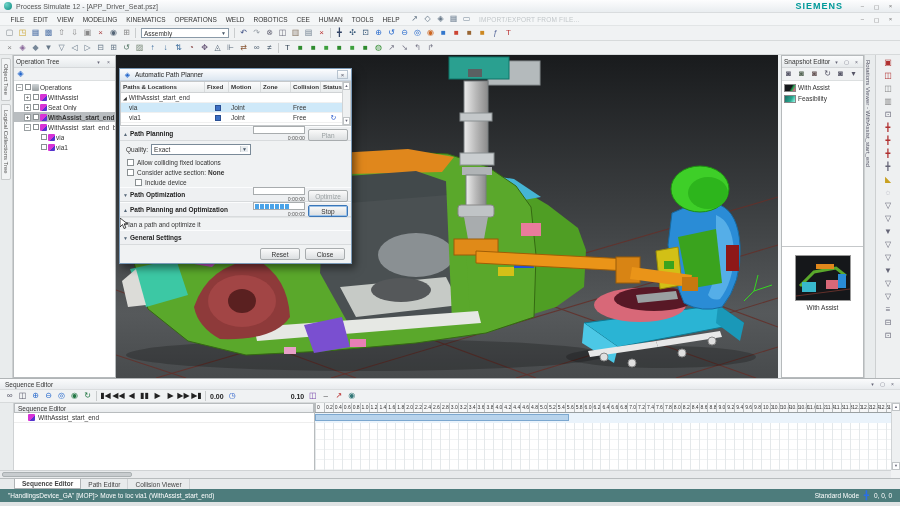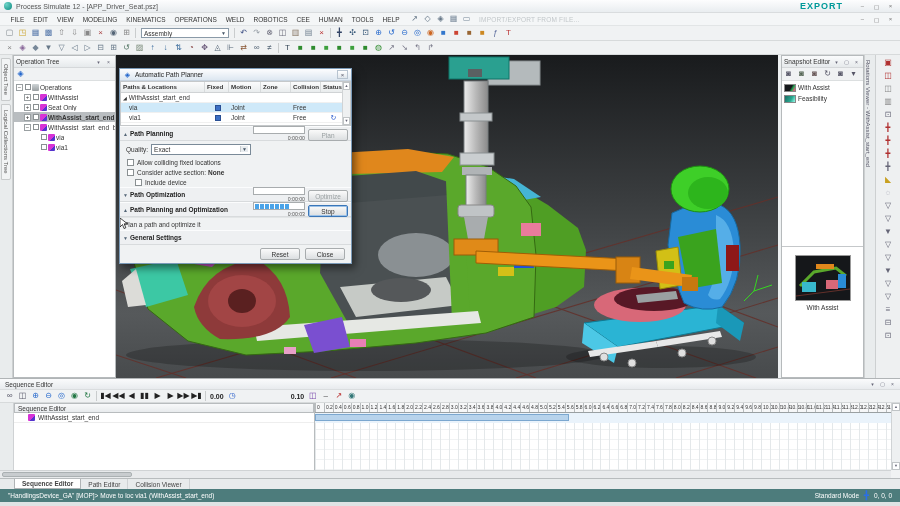--- a/index.html
+++ b/index.html
@@ -124,21 +124,21 @@
   .bottom-fill{position:absolute;left:0;top:502px;width:900px;height:4px;background:#dfe3e4;}
 </style>
 </head>
 <body>
 
 <div class="screen">
 
   <div class="titlebar">
     <span class="appicon"></span>
     <span class="apptitle">Process Simulate 12 - [APP_Driver_Seat.psz]</span>
-    <span class="brand" style="color:#009999;">EXPORT</span>
+    <span class="brand" style="color:#009999;">SIEMENS</span>
     <span class="winbtns" id="win-btns">
         <span class="winbtn">–</span>
         <span class="winbtn">▢</span>
         <span class="winbtn">×</span>
       </span>
   </div>
 
   <div class="menubar">
     <span id="menu-items" style="display:flex;">
         <span class="menu-item">FILE</span>

